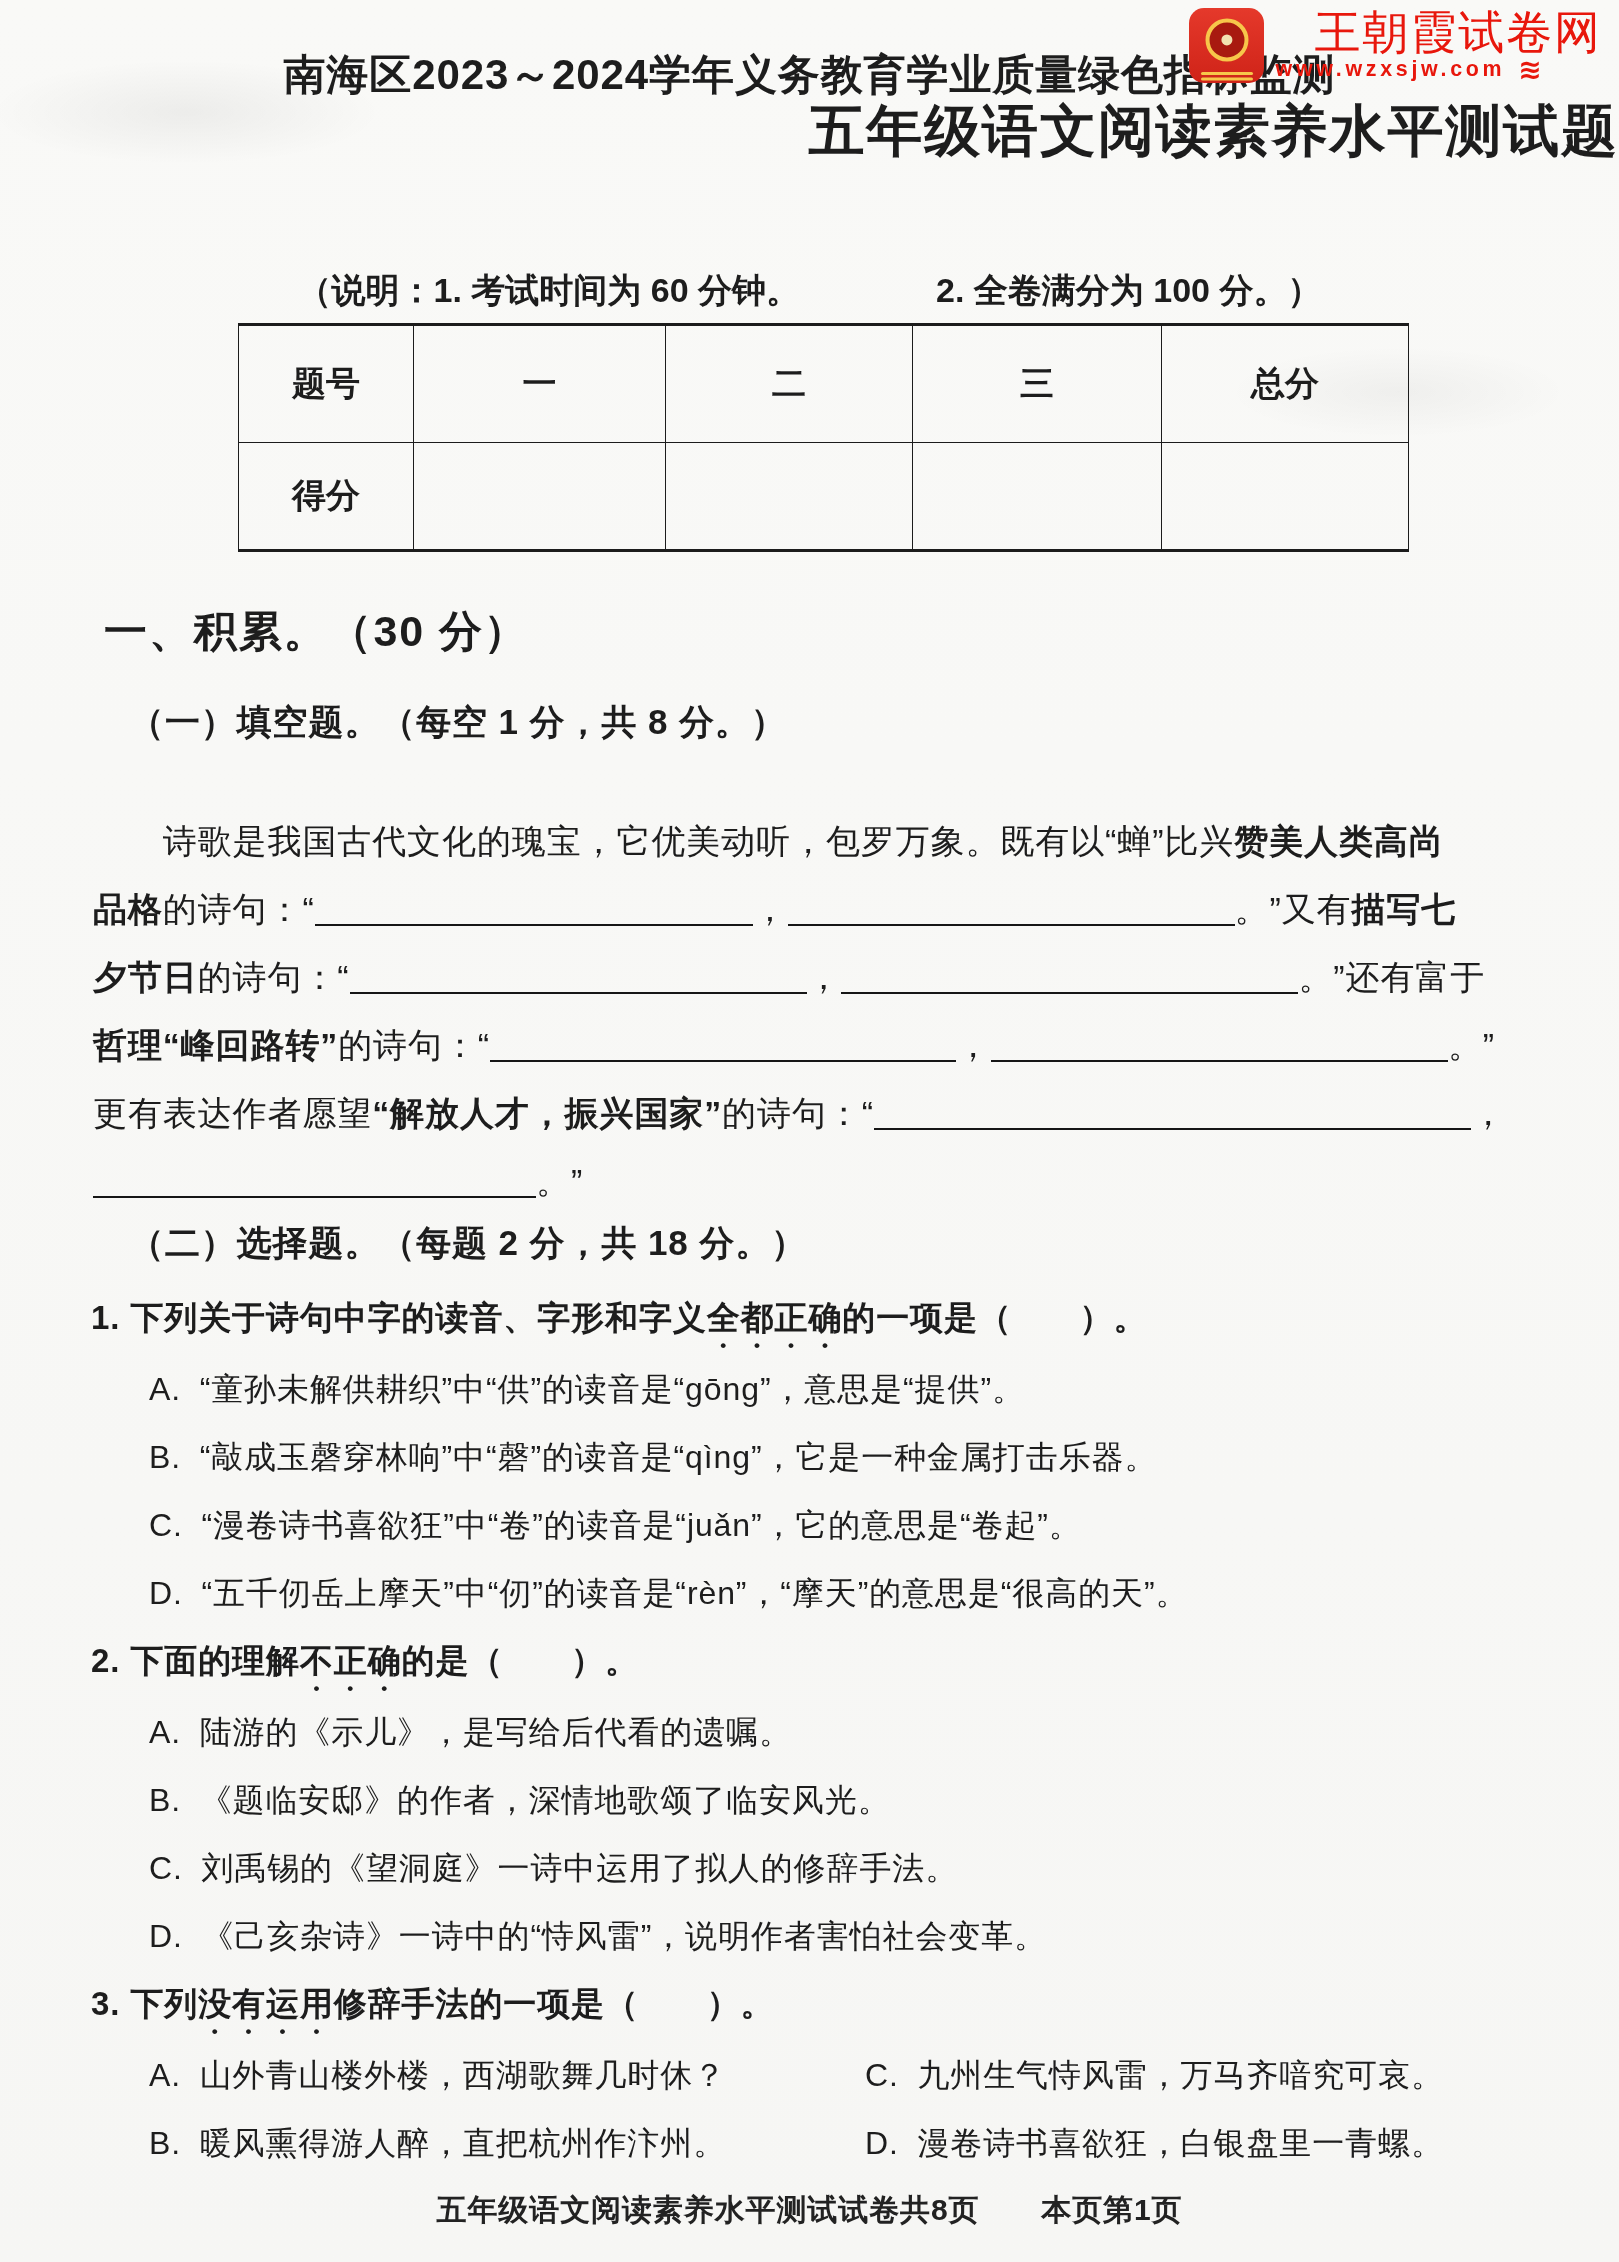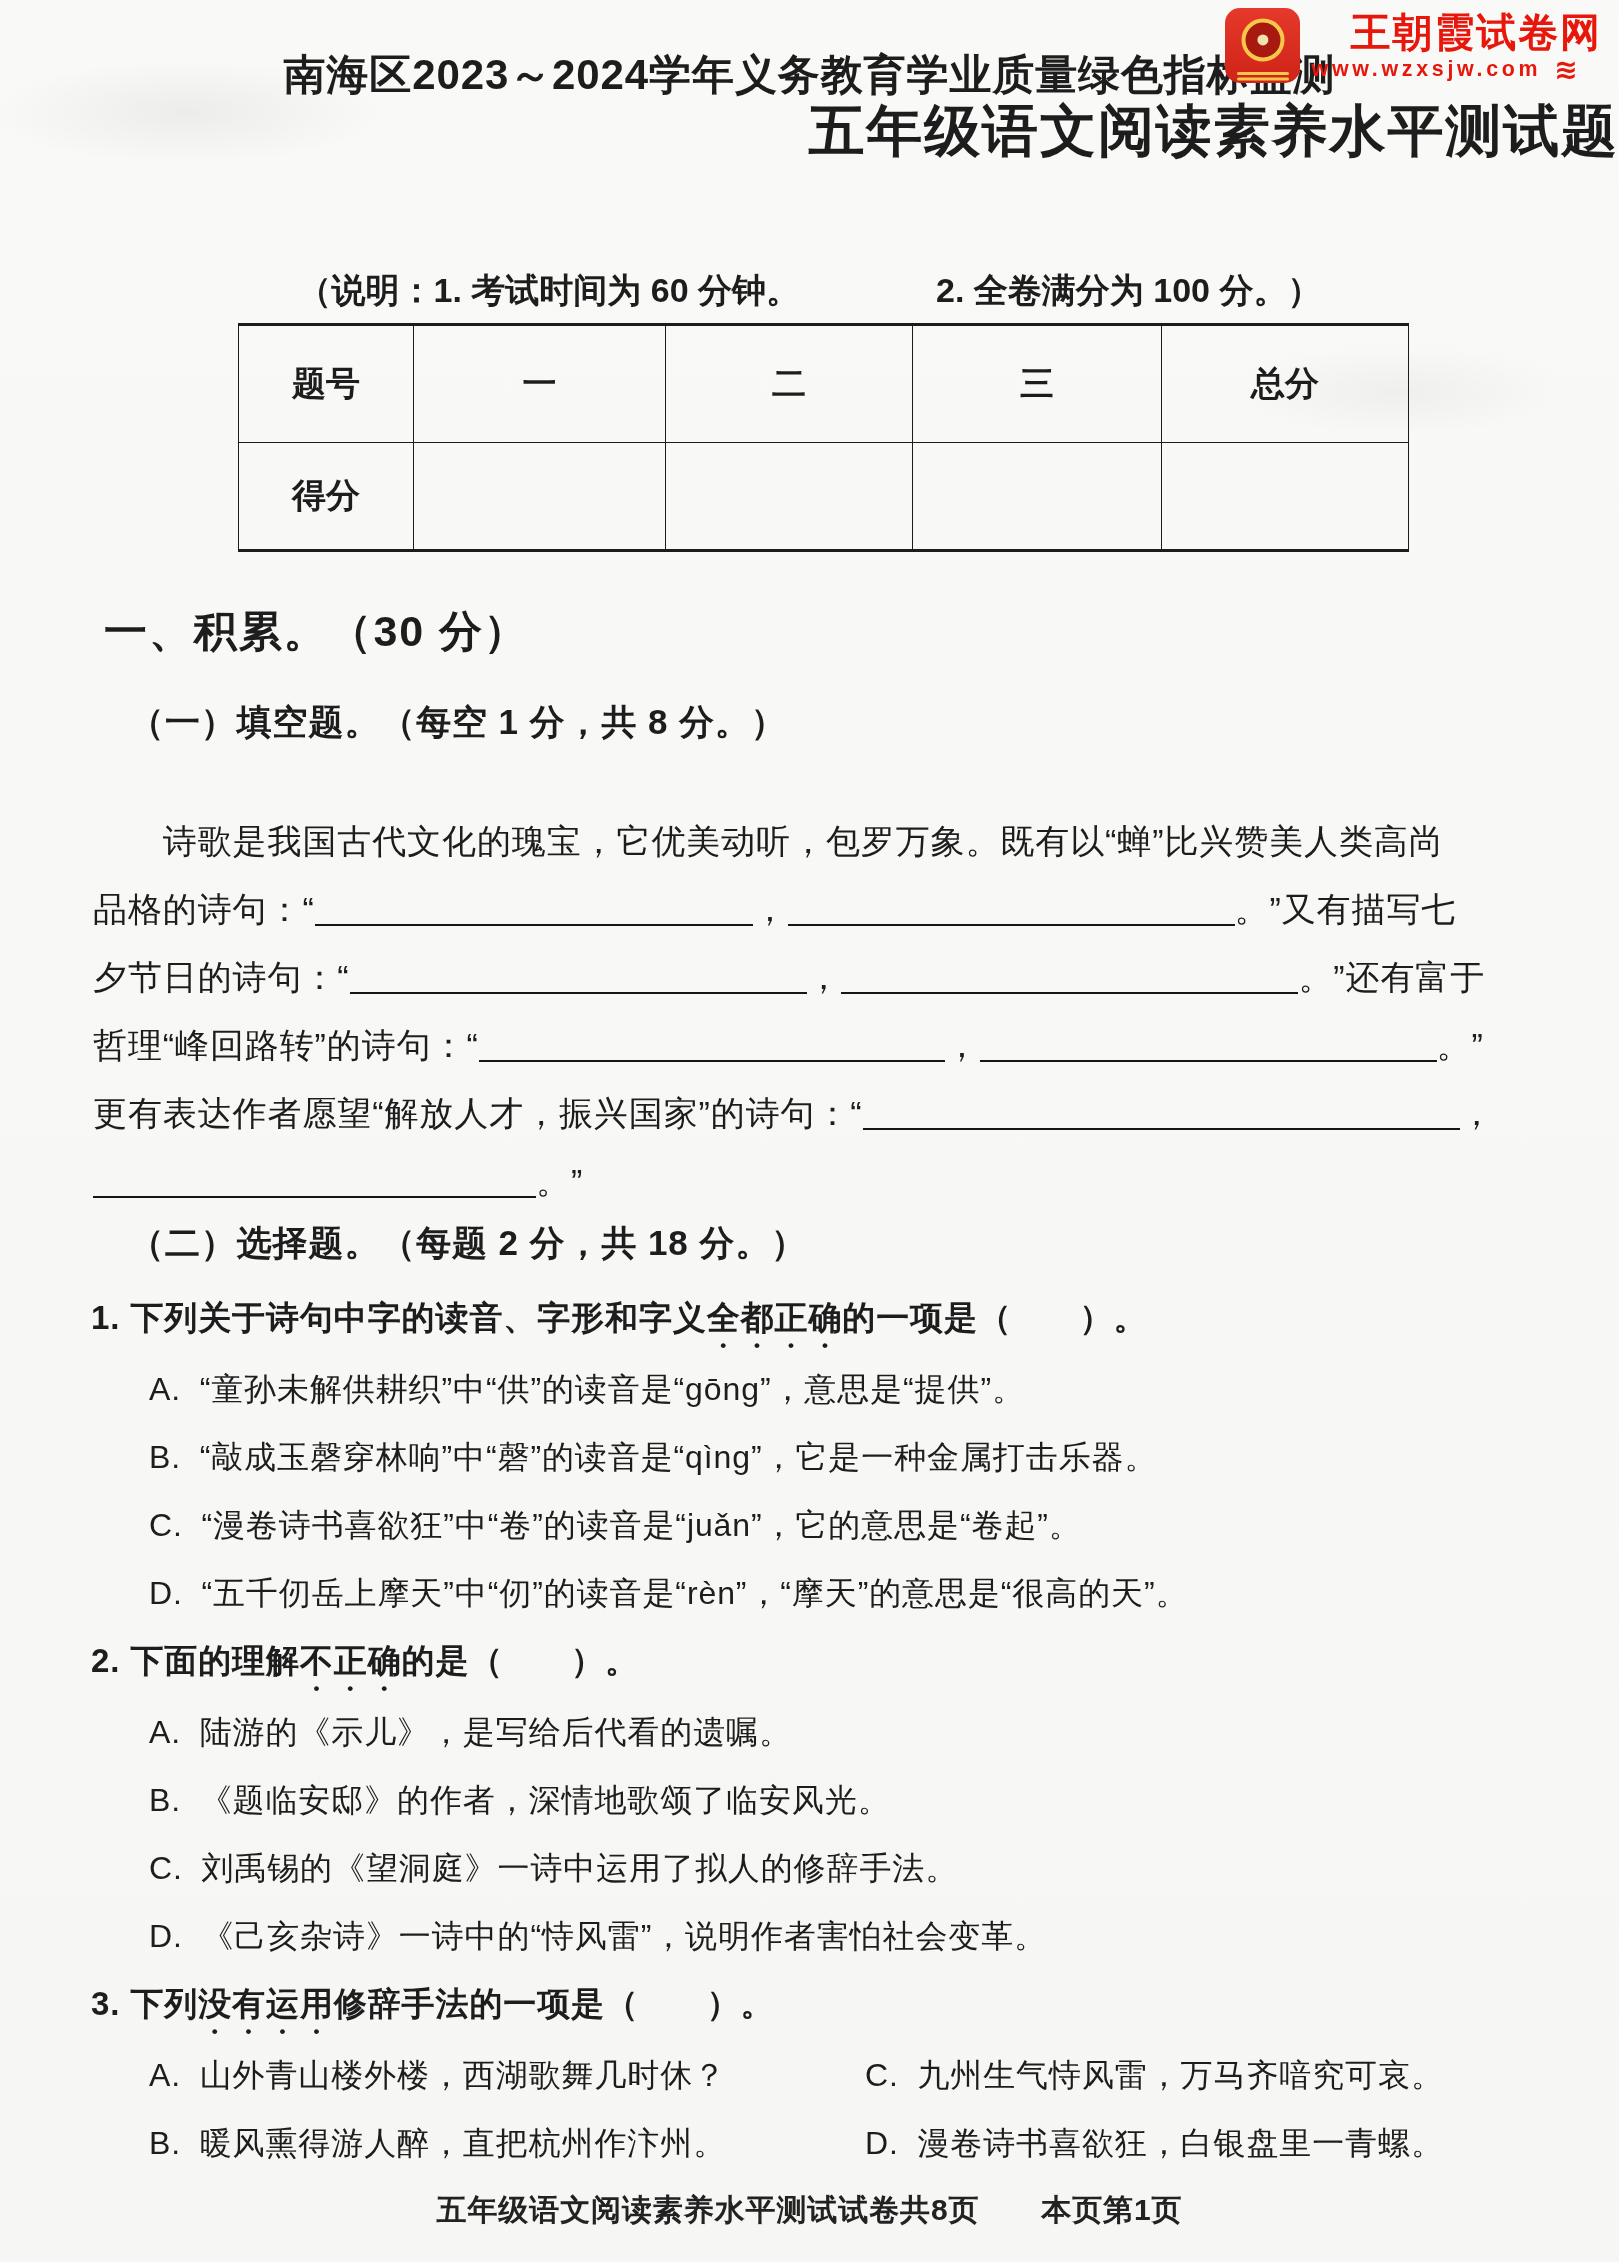--- a/index.html
+++ b/index.html
@@ -17,21 +17,21 @@
       radial-gradient(ellipse 242px 65px at 1398px 392px, rgba(0,0,0,0.04), transparent 70%),
       linear-gradient(#f9f9f7,#f6f6f4);
   }
   
   .brand{position:absolute;top:7.5px;right:17px;display:flex;align-items:flex-start;gap:11.2px;}
   .badge{width:75px;height:75px;background:linear-gradient(#e5392b,#cf2318);border-radius:15px;position:relative;flex:none;}
   .badge-ring{position:absolute;left:50%;top:32px;transform:translate(-50%,-50%);width:35px;height:35px;border-radius:50%;border:4.7px solid #f7c64a;background:#a81a10;}
   .badge-dot{position:absolute;left:50%;top:32px;transform:translate(-50%,-50%);width:11.2px;height:11.2px;border-radius:50%;background:#f2e2b0;}
   .badge-ribbon{position:absolute;left:50%;bottom:7.5px;transform:translateX(-50%);width:52px;height:2.8px;background:#f7c64a;box-shadow:0 5.6px 0 #f7c64a;border-radius:1.9px;}
   .brand-text{display:flex;flex-direction:column;}
-  .brand-name{font-size:40px;line-height:48px;font-weight:700;color:#e8170c;letter-spacing:1.9px;white-space:nowrap;margin-left:39px;}
+  .brand-name{font-size:46px;line-height:48px;font-weight:400;color:#e8170c;letter-spacing:1.9px;white-space:nowrap;margin-left:39px;}
   .brand-url-row{display:flex;align-items:center;gap:13px;margin-top:1.9px;}
   .brand-url{font-size:21.4px;font-weight:700;color:#e8170c;letter-spacing:3.7px;white-space:nowrap;}
   .waves{font-size:28px;line-height:22.4px;color:#e8170c;font-weight:700;}
   
   .subtitle{margin-top:51px;text-align:center;font-size:42px;line-height:48px;font-weight:700;letter-spacing:0.9px;}
   .title{margin:1.9px 0 0 0;text-align:right;font-size:56px;line-height:60px;font-weight:800;letter-spacing:1.9px;padding-left:6px;}
   .instructions{margin-top:110px;text-align:center;font-size:34px;line-height:39px;font-weight:700;white-space:pre;}
   
   .score-table{
     margin:13px 0 0 238px;border-collapse:collapse;table-layout:fixed;
@@ -47,21 +47,21 @@
   .score-table td.c2{width:244px;}
   .score-table td.c3{width:246px;}
   .score-table td.c4{width:244px;}
   
   .sec-heading{margin:52px 0 0 104px;font-size:43px;line-height:54px;font-weight:800;letter-spacing:1.9px;}
   .sub-heading{margin:40px 0 0 129px;font-size:35px;line-height:47px;font-weight:700;letter-spacing:0.9px;}
   .sub-heading.choice{margin-top:3.7px;}
   
   #fill-in{margin:62px 0 0 93px;width:1454px;}
   .fi-line{line-height:68px;font-size:34px;font-weight:500;white-space:nowrap;letter-spacing:0.9px;}
-  .fi-line .b{font-weight:400;}
+  .fi-line .b{font-weight:700;}
   .blank{display:inline-block;border-bottom:2.8px solid #161616;height:35px;vertical-align:baseline;margin-bottom:-5.6px;}
   
   #questions{margin:18.6px 0 0 91px;width:1473px;}
   .stem{font-size:33px;line-height:68px;font-weight:600;white-space:nowrap;letter-spacing:0.9px;}
   .em-dots{
     -webkit-text-emphasis:filled dot #1d1d1d;text-emphasis:filled dot #1d1d1d;
     -webkit-text-emphasis-position:under;text-emphasis-position:under right;
     font-weight:700;
   }
   .option{font-size:32px;line-height:68px;font-weight:500;margin-left:58px;white-space:nowrap;letter-spacing:0.9px;}

